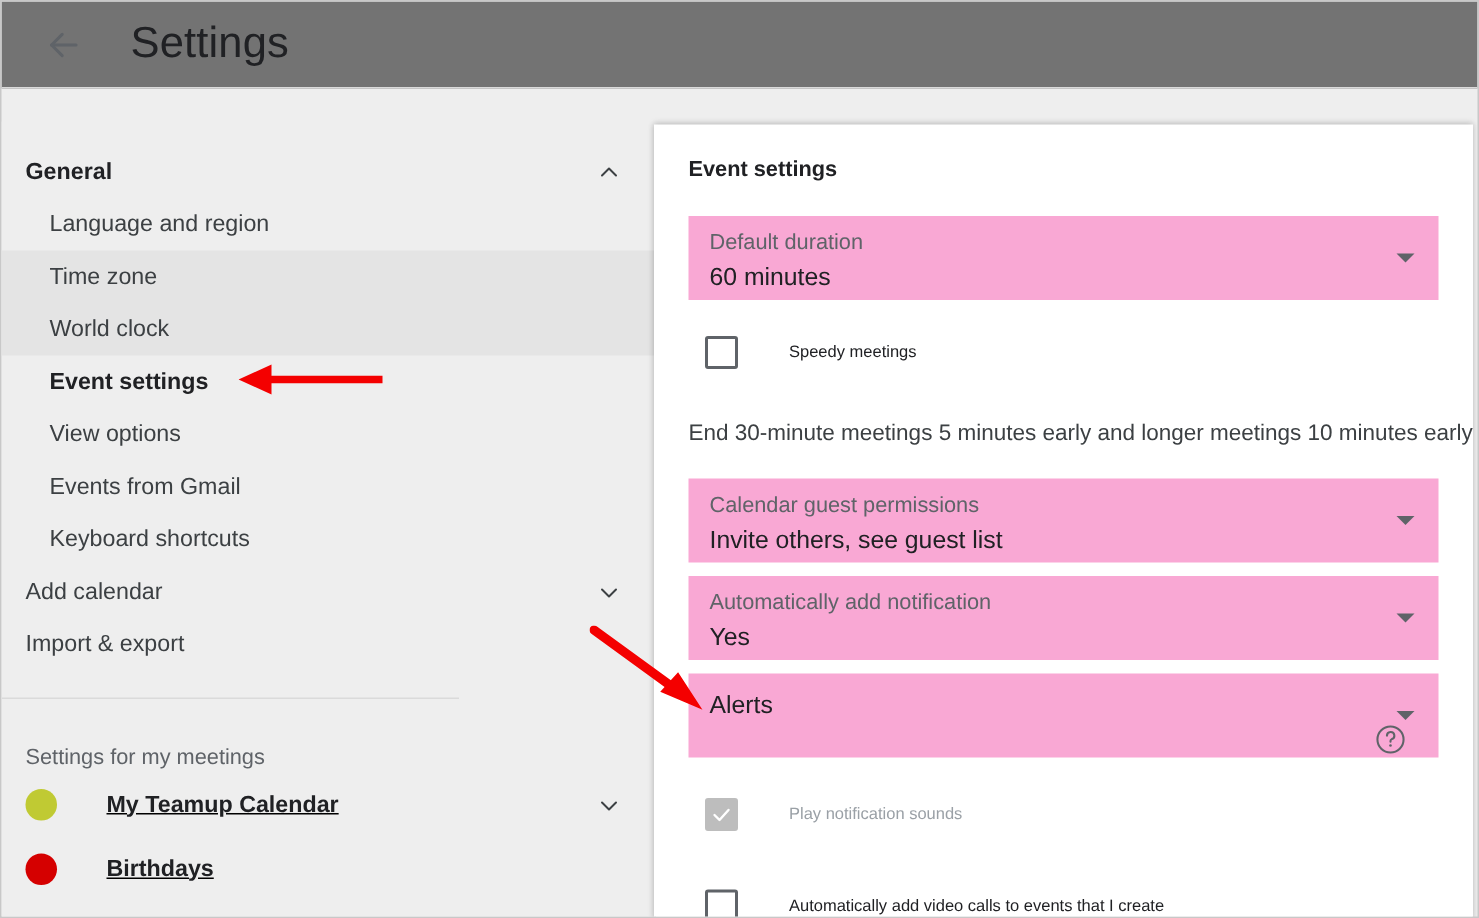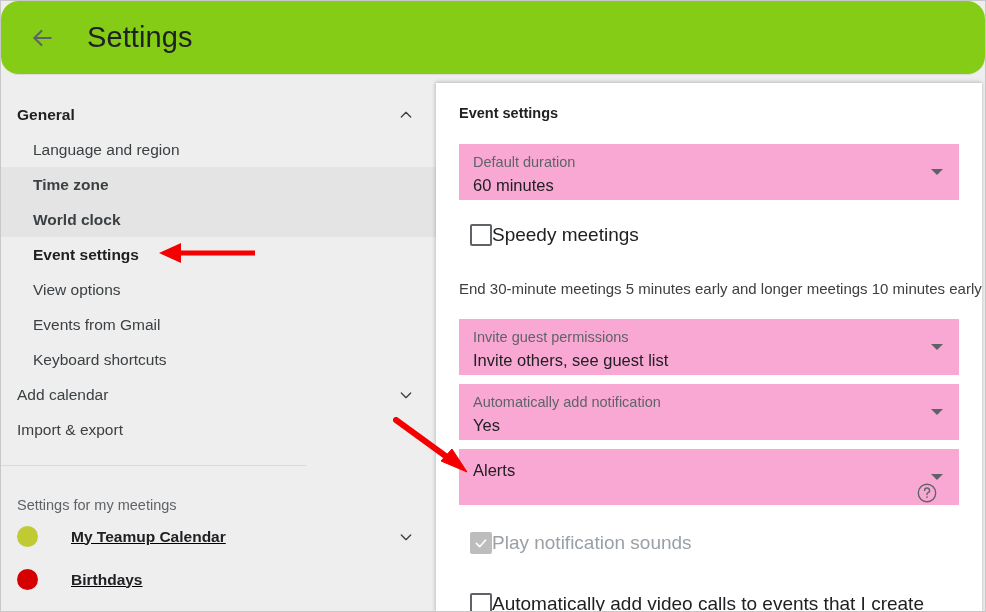--- a/index.html
+++ b/index.html
@@ -19,27 +19,26 @@
     background: #eeeeee;
     border: 1px solid #c8c8c8;
     box-sizing: border-box;
   }
 
   
   .header {
     position: absolute;
     left: 0; top: 0;
     width: 100%;
-    height: 74px;
-    background: #84cc16;
+    height: 58px;
+    background: #737373;
     border-bottom: 1px solid #dadada;
     box-sizing: border-box;
     display: flex;
     align-items: center;
-    border-radius: 18px;
   }
   .back-btn {
     width: 48px; height: 48px;
     margin-left: 17px;
     display: flex;
     align-items: center;
     justify-content: center;
     cursor: pointer;
     border-radius: 50%;
   }
@@ -83,21 +82,21 @@
   }
   .nav-item {
     display: flex;
     align-items: center;
     height: 35px;
     padding-left: 32px;
     font-size: 15.5px;
     color: #3c4043;
     cursor: pointer;
   }
-  .nav-item.hovered { background: #e4e4e4; font-weight: bold; }
+  .nav-item.hovered { background: #e4e4e4; }
   .nav-item.selected { font-weight: bold; color: #202124; }
   .nav-top {
     display: flex;
     align-items: center;
     height: 35px;
     padding: 0 14px 0 16px;
     font-size: 15.5px;
     color: #3c4043;
     cursor: pointer;
   }
@@ -199,21 +198,22 @@
     flex: 0 0 auto;
   }
   .cb.checked-disabled {
     background: #bdbdbd;
     border-color: #bdbdbd;
     display: flex;
     align-items: center;
     justify-content: center;
   }
   .cb-label {
-    font-size: 19px;
+    margin-left: 34px;
+    font-size: 11px;
     color: #202124;
   }
   .cb-label.disabled { color: #9aa0a6; }
   .help-note {
     font-size: 15px;
     color: #3c4043;
     white-space: nowrap;
   }
   .field-with-help { position: relative; }
 
@@ -318,21 +318,21 @@
       </div>
 
       <div class="cb-row" style="margin:0 0 0 11px;height:38px">
         <span class="cb"></span>
         <span class="cb-label">Speedy meetings</span>
       </div>
 
       <div class="help-note" style="margin:26px 0 22px 0">End 30-minute meetings 5 minutes early and longer meetings 10 minutes early</div>
 
       <div class="select-field">
-        <div class="select-label">Invite guest permissions</div>
+        <div class="select-label">Calendar guest permissions</div>
         <div class="select-value">Invite others, see guest list</div>
         <span class="tri"></span>
       </div>
 
       <div class="field-with-help">
         <div class="select-field">
           <div class="select-label">Automatically add notification</div>
           <div class="select-value">Yes</div>
           <span class="tri"></span>
         </div>

